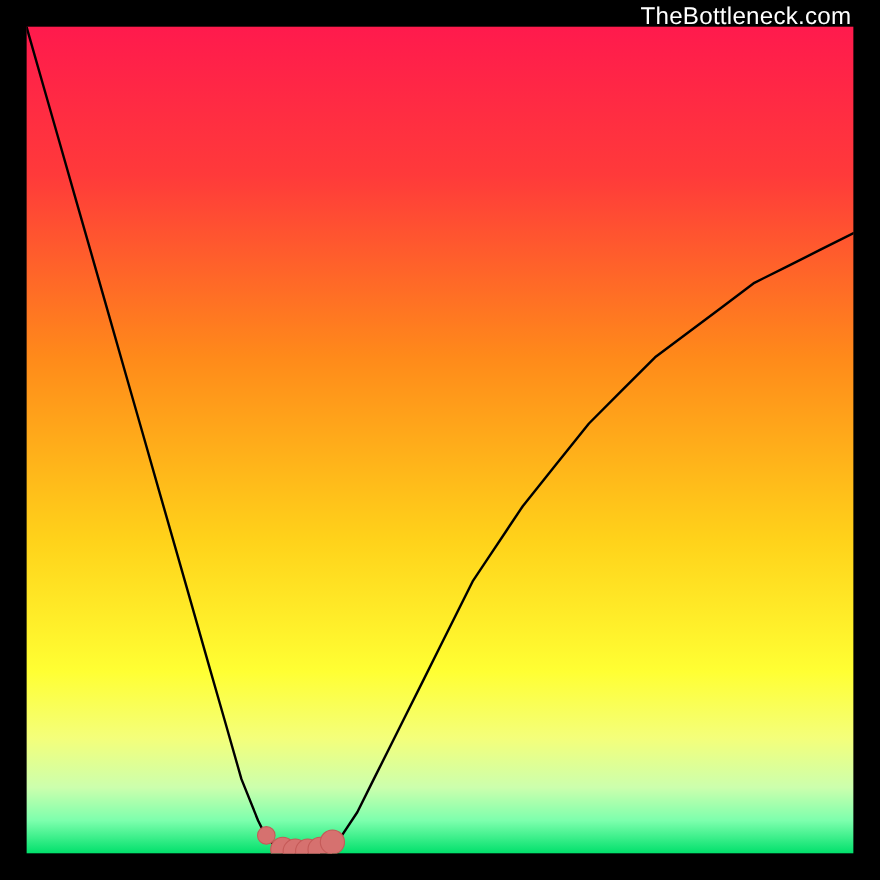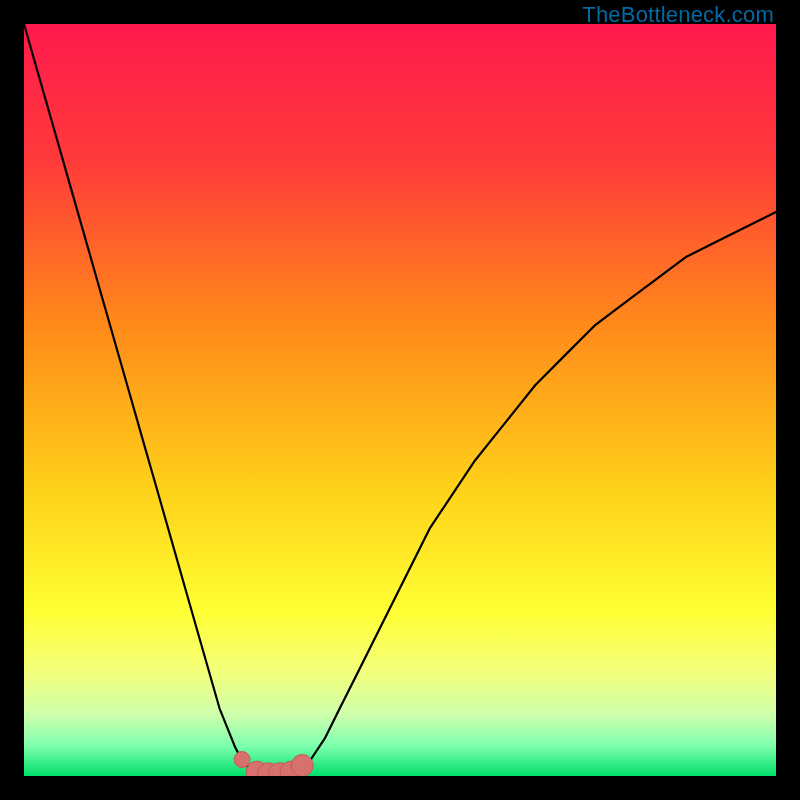--- a/index.html
+++ b/index.html
@@ -23,21 +23,21 @@
     position: absolute;
     left: 0;
     top: 0;
     width: 752px;
     height: 752px;
   }
   .watermark {
     position: absolute;
     top: 2px;
     right: 26px;
-    color: #0369a1;
+    color: #ffffff;
     font-size: 22px;
     font-weight: 500;
     letter-spacing: 0.2px;
   }
   svg {
     position: absolute;
     left: 0;
     top: 0;
   }
 </style>

